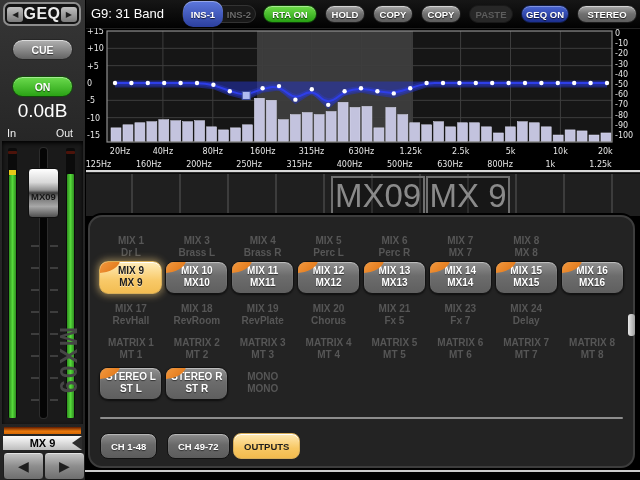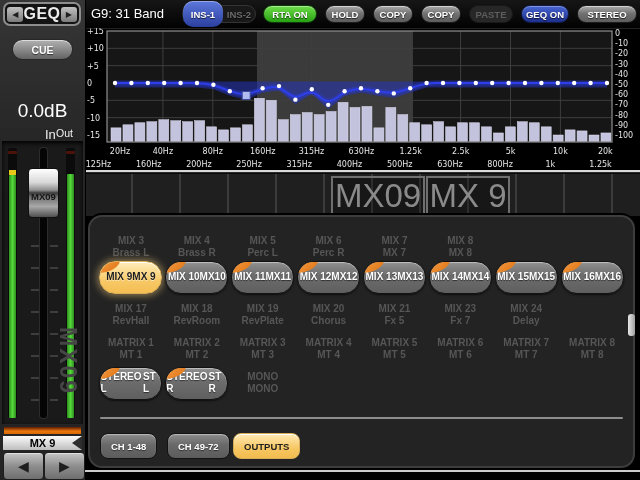--- a/index.html
+++ b/index.html
@@ -36,21 +36,21 @@
            display:flex;align-items:center;justify-content:center;font-size:8px;color:#1e1e1e;}
   #geq-nav-label{font-size:16px;font-weight:bold;color:#ececec;letter-spacing:.5px;}
   .pill{position:absolute;left:12px;width:61px;height:21px;border-radius:11px;display:flex;align-items:center;
         justify-content:center;font-size:10.5px;font-weight:bold;color:#fff;text-shadow:0 1px 1px rgba(0,0,0,.6);
         box-sizing:border-box;}
   #cue-btn{top:39px;background:linear-gradient(#b2b2b2,#636363);border:1px solid #262626;
         box-shadow:inset 0 1px 0 rgba(255,255,255,.55);}
   #on-btn{top:76px;background:linear-gradient(#6cdb4e,#2aa315);border:1px solid #114a0a;
         box-shadow:inset 0 1px 0 rgba(255,255,255,.4);}
   #gain-value{position:absolute;left:0;top:100px;width:85px;text-align:center;font-size:19px;color:#fff;}
-  #label-in{position:absolute;left:7px;top:127px;font-size:13px;color:#f0f0f0;margin-left:38px;}
+  #label-in{position:absolute;left:7px;top:127px;font-size:11px;color:#f0f0f0;}
   #label-out{position:absolute;left:56px;top:127px;font-size:10.5px;color:#f0f0f0;}
   #fader-area{position:absolute;left:2px;top:141px;width:81px;height:283px;background:#1a1a1a;
         box-shadow:inset 0 2px 4px #000;}
   .mtrack{position:absolute;top:7px;width:9px;height:270px;background:#0b0b0b;border-radius:2px;}
   .clipdot{position:absolute;top:3px;width:9px;height:3px;background:#4c130a;border-radius:1px;}
   .mfill{position:absolute;left:1px;width:7px;border-radius:1px;background:linear-gradient(90deg,#2f8f1f,#55d83a,#2f8f1f);}
   .mpeak{position:absolute;left:1px;width:7px;height:5px;background:#e8c818;}
   #fader-slot{position:absolute;left:38px;top:7px;width:7px;height:270px;background:#050505;border-radius:3px;
         box-shadow:0 0 0 1px #2c2c2c;}
   .tick{position:absolute;width:8px;height:2px;background:#3d3d3d;}
@@ -79,24 +79,24 @@
         border-top:1px solid #0a0a0a;}
   .wmbox{position:absolute;top:2px;height:36px;border:2px solid #6f6f6f;display:flex;align-items:center;
         justify-content:center;font-size:33px;color:#8a8a8a;background:rgba(0,0,0,.25);}
   
   #panel{position:absolute;left:88px;top:215px;width:547px;height:253px;background:#232323;
         border:2px solid #3d3d3d;border-radius:14px;box-sizing:border-box;box-shadow:0 0 0 2px #000;}
   .prow{position:absolute;left:8px;right:8px;height:34px;display:grid;grid-template-columns:repeat(8,1fr);}
   .pcell{display:flex;align-items:center;justify-content:center;}
   .dimcell{display:flex;flex-direction:column;align-items:center;justify-content:center;height:33px;
         font-size:10px;font-weight:bold;color:#565656;line-height:12.5px;text-align:center;}
-  .chbtn{position:relative;width:63px;height:33px;border-radius:16px;overflow:hidden;box-sizing:border-box;
+  .chbtn{position:relative;width:63px;height:33px;border-radius:9px;overflow:hidden;box-sizing:border-box;
         background:linear-gradient(#909090,#6c6c6c 45%,#5f5f5f);border:1px solid #121212;
         box-shadow:inset 0 1px 1px rgba(255,255,255,.45),0 1px 2px rgba(0,0,0,.6);
-        display:flex;align-items:center;justify-content:center;
+        display:flex;flex-direction:column;align-items:center;justify-content:center;
         font-size:10px;font-weight:bold;color:#fff;line-height:12px;text-shadow:0 1px 1px rgba(0,0,0,.55);}
   .chbtn .corner{position:absolute;top:-4px;left:-5px;width:25px;height:15px;
         background:linear-gradient(135deg,#f7a44c,#df7212);border-radius:8px 2px 100% 2px;}
   .chbtn.sel{background:linear-gradient(#ffedbc,#f8c968 60%,#f3bd52);color:#1d1d1d;text-shadow:0 1px 0 rgba(255,255,255,.55);
         border:1px solid #d8ae58;box-shadow:0 0 7px 2px rgba(255,215,130,.45),inset 0 1px 0 #fff;}
   #panel-sep{position:absolute;left:10px;top:200px;width:523px;height:2px;background:#8d8d8d;border-radius:1px;}
   .tabbtn{position:absolute;top:216px;height:26px;border-radius:8px;padding:0 10px;
         display:flex;align-items:center;justify-content:center;font-size:9.5px;font-weight:bold;color:#fff;
         background:linear-gradient(#8d8d8d,#696969 45%,#5c5c5c);border:1px solid #121212;
         box-shadow:inset 0 1px 1px rgba(255,255,255,.4);text-shadow:0 1px 1px rgba(0,0,0,.55);box-sizing:border-box;}
@@ -272,20 +272,21 @@
     <div id="geq-nav">
       <div class="navarrow">
         <span>◀</span>
       </div>
       <div id="geq-nav-label">GEQ</div>
       <div class="navarrow">
         <span>▶</span>
       </div>
     </div>
     <div class="pill" id="cue-btn">CUE</div>
+    <div class="pill" id="on-btn">ON</div>
     <div id="gain-value">0.0dB</div>
     <div id="label-in">In</div>
     <div id="label-out">Out</div>
     <div id="fader-area">
       <div class="mtrack" style="left:6px">
         <div class="clipdot"></div>
         <div class="mpeak" style="top:22px"></div>
         <div class="mfill" style="top:27px;height:243px"></div>
       </div>
       <div class="mtrack" style="left:64px">
@@ -322,20 +323,26 @@
     <div class="arrbtn" id="ch-next">
       <span>▶</span>
     </div>
   </div>
 
   <div id="panel">
     <div id="panel-rows">
         <div class="prow" style="top: 13px;">
           <div class="pcell">
             <div class="dimcell">
+              <span>MIX 1</span>
+              <span>Dr L</span>
+            </div>
+          </div>
+          <div class="pcell">
+            <div class="dimcell">
               <span>MIX 3</span>
               <span>Brass L</span>
             </div>
           </div>
           <div class="pcell">
             <div class="dimcell">
               <span>MIX 4</span>
               <span>Brass R</span>
             </div>
           </div>

